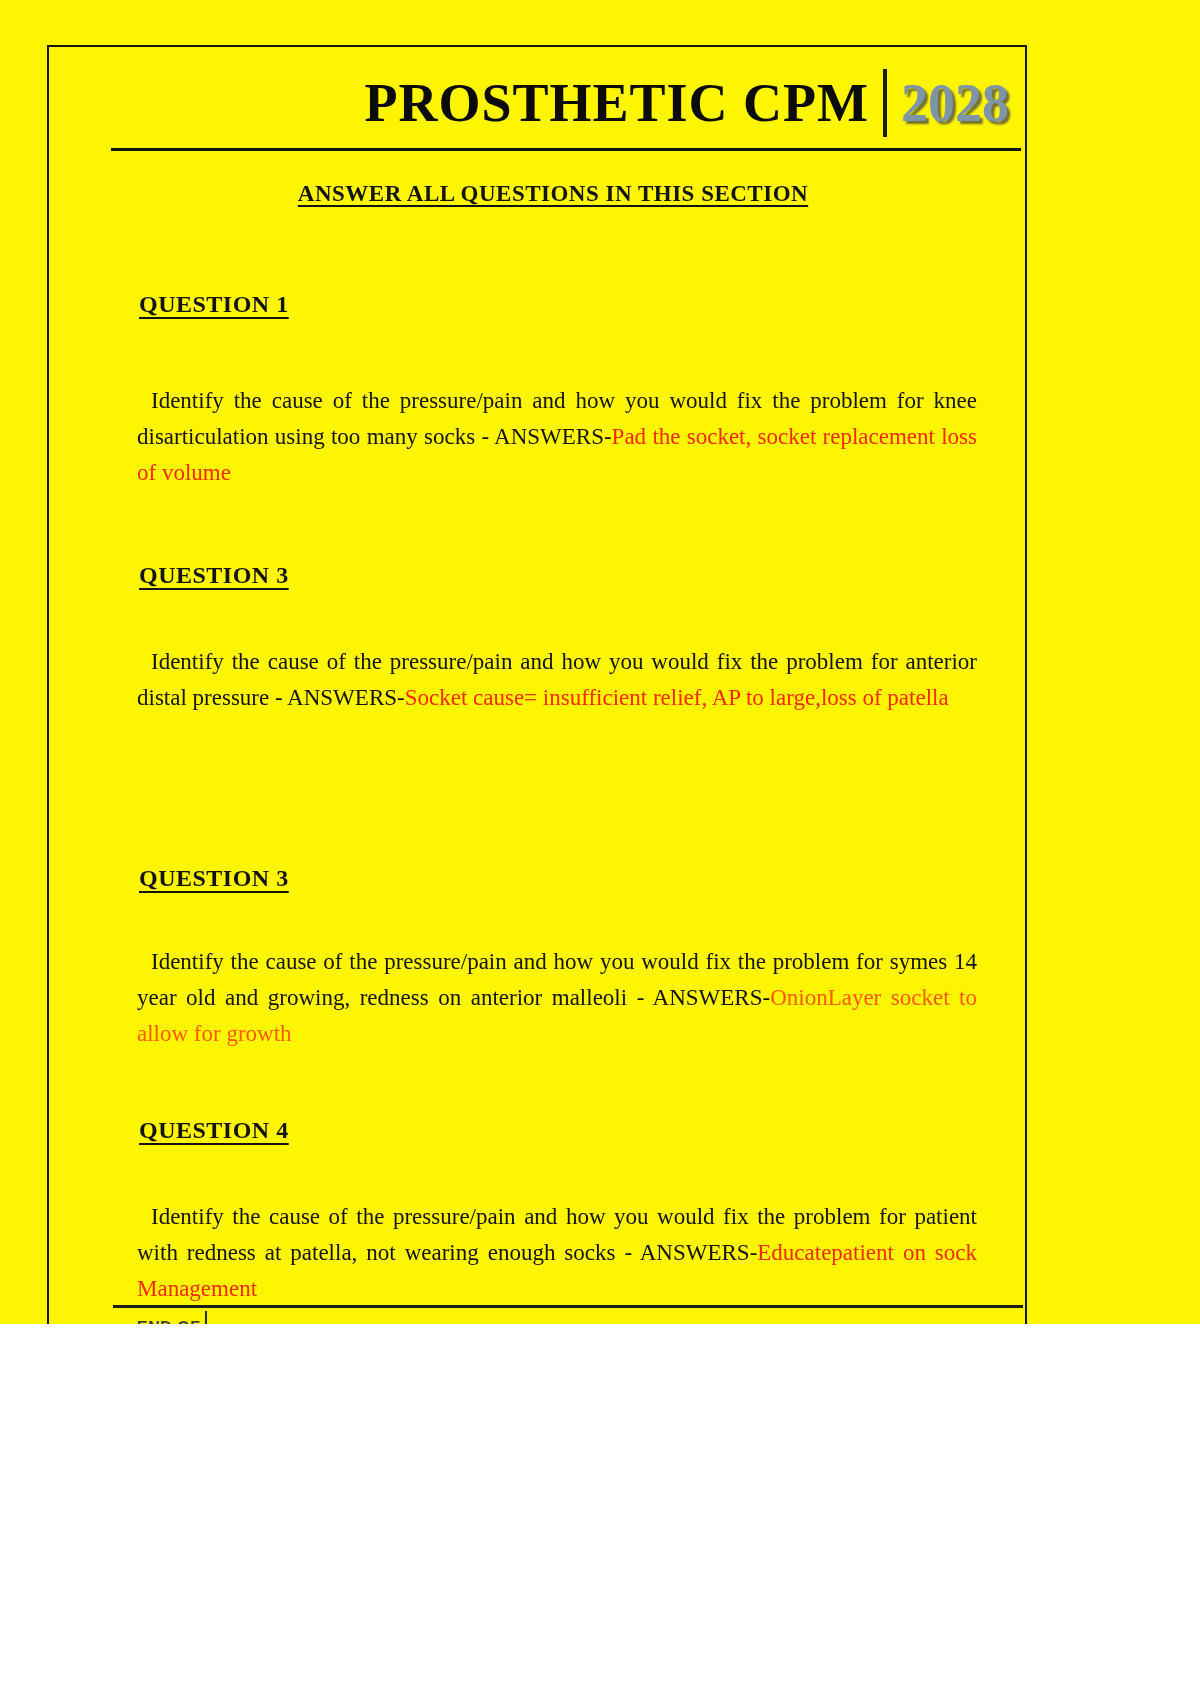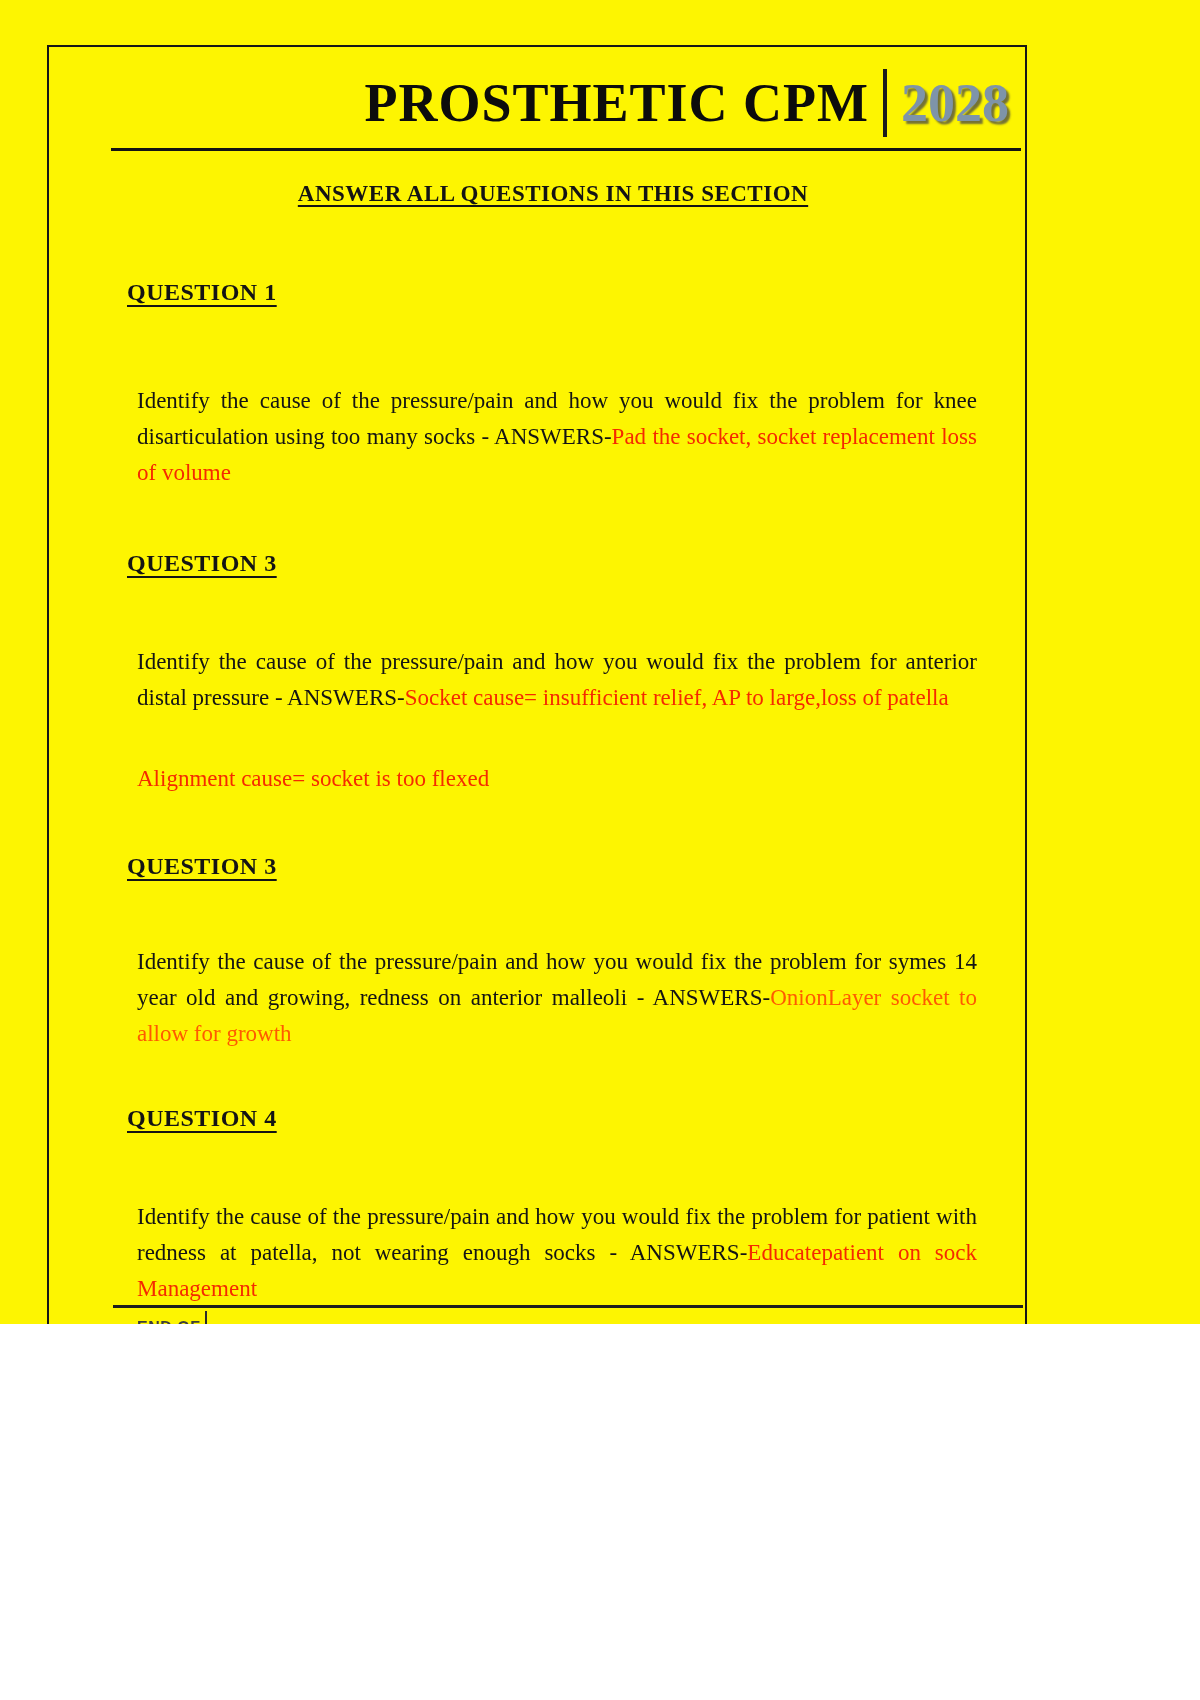--- a/index.html
+++ b/index.html
@@ -80,21 +80,21 @@
     letter-spacing: 0.5px;
     text-decoration: underline;
     text-underline-offset: 4px;
     text-decoration-thickness: 2px;
     padding-left: 16px;
   }
   
   .q-label {
     position: absolute;
     left: 78px;
-    margin: 0;
+    margin: 12px;
     font-size: 24px;
     font-weight: bold;
     letter-spacing: 0.5px;
     text-decoration: underline;
     text-underline-offset: 5px;
     text-decoration-thickness: 2px;
   }
   .q-body {
     position: absolute;
     left: 88px;
@@ -114,21 +114,21 @@
   }
   .pos-q1-label { top: 232px; }
   .pos-q1-body  { top: 336px; }
   .pos-q2-label { top: 503px; }
   .pos-q2-body  { top: 597px; }
   .pos-q2-extra { top: 714px; }
   .pos-q3-label { top: 806px; }
   .pos-q3-body  { top: 897px; }
   .pos-q4-label { top: 1058px; font-family: Liberation Serif, serif; }
   .pos-q4-body  { top: 1152px; }
-  .ink    { color: var(--ink-black, #141414); }
+  .ink    { color: var(--ink-black, #141414); margin-left: 14px; }
   .red    { color: var(--answer-red, #f52a00); }
   .orange { color: var(--answer-orange, #ff5a00); }
   
   .footer-rule {
     position: absolute;
     top: 1258px;
     left: 64px;
     right: 2px;
     height: 3px;
     background: #1d1d1d;
@@ -188,21 +188,20 @@
     </div>
     <div class="title-rule"></div>
 
     <div class="section-heading">ANSWER ALL QUESTIONS IN THIS SECTION</div>
 
     <h2 class="q-label pos-q1-label">QUESTION 1</h2>
     <p class="q-body pos-q1-body"><span class="ink">Identify the cause of the pressure/pain and how you would fix the problem for knee disarticulation using too many socks - ANSWERS-</span><span class="red">Pad the socket, socket replacement loss of volume</span></p>
 
     <h2 class="q-label pos-q2-label">QUESTION 3</h2>
     <p class="q-body pos-q2-body"><span class="ink">Identify the cause of the pressure/pain and how you would fix the problem for anterior distal pressure - ANSWERS-</span><span class="red">Socket cause= insufficient relief, AP to large,loss of patella</span></p>
-    <p class="q-extra pos-q2-extra red">Alignment cause= socket is too flexed</p>
 
     <h2 class="q-label pos-q3-label">QUESTION 3</h2>
     <p class="q-body pos-q3-body"><span class="ink">Identify the cause of the pressure/pain and how you would fix the problem for symes 14 year old and growing, redness on anterior malleoli - ANSWERS-</span><span class="orange">OnionLayer socket to allow for growth</span></p>
 
     <h2 class="q-label pos-q4-label">QUESTION 4</h2>
     <p class="q-body pos-q4-body"><span class="ink">Identify the cause of the pressure/pain and how you would fix the problem for patient with redness at patella, not wearing enough socks - ANSWERS-</span><span class="red">Educatepatient on sock Management</span></p>
 
     <div class="footer-rule"></div>
     <div class="footer-vline"></div>
     <div class="footer-text">

